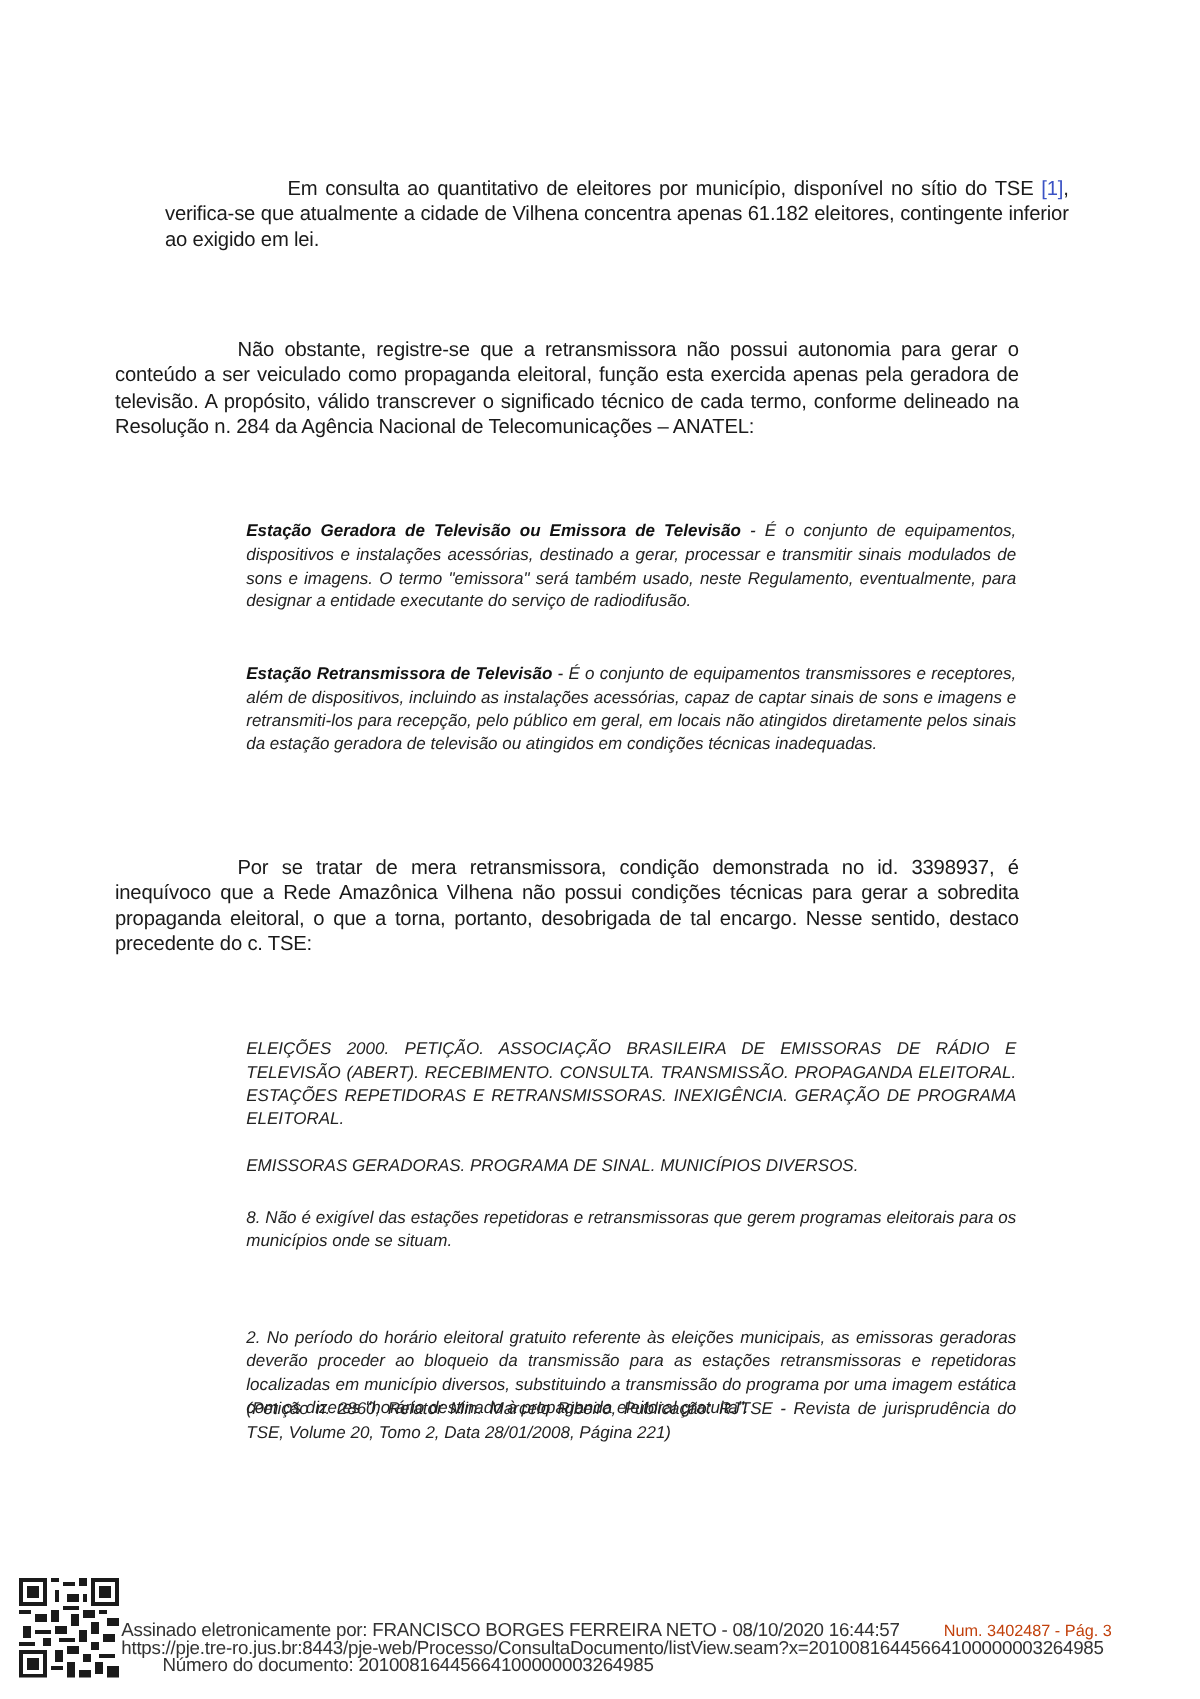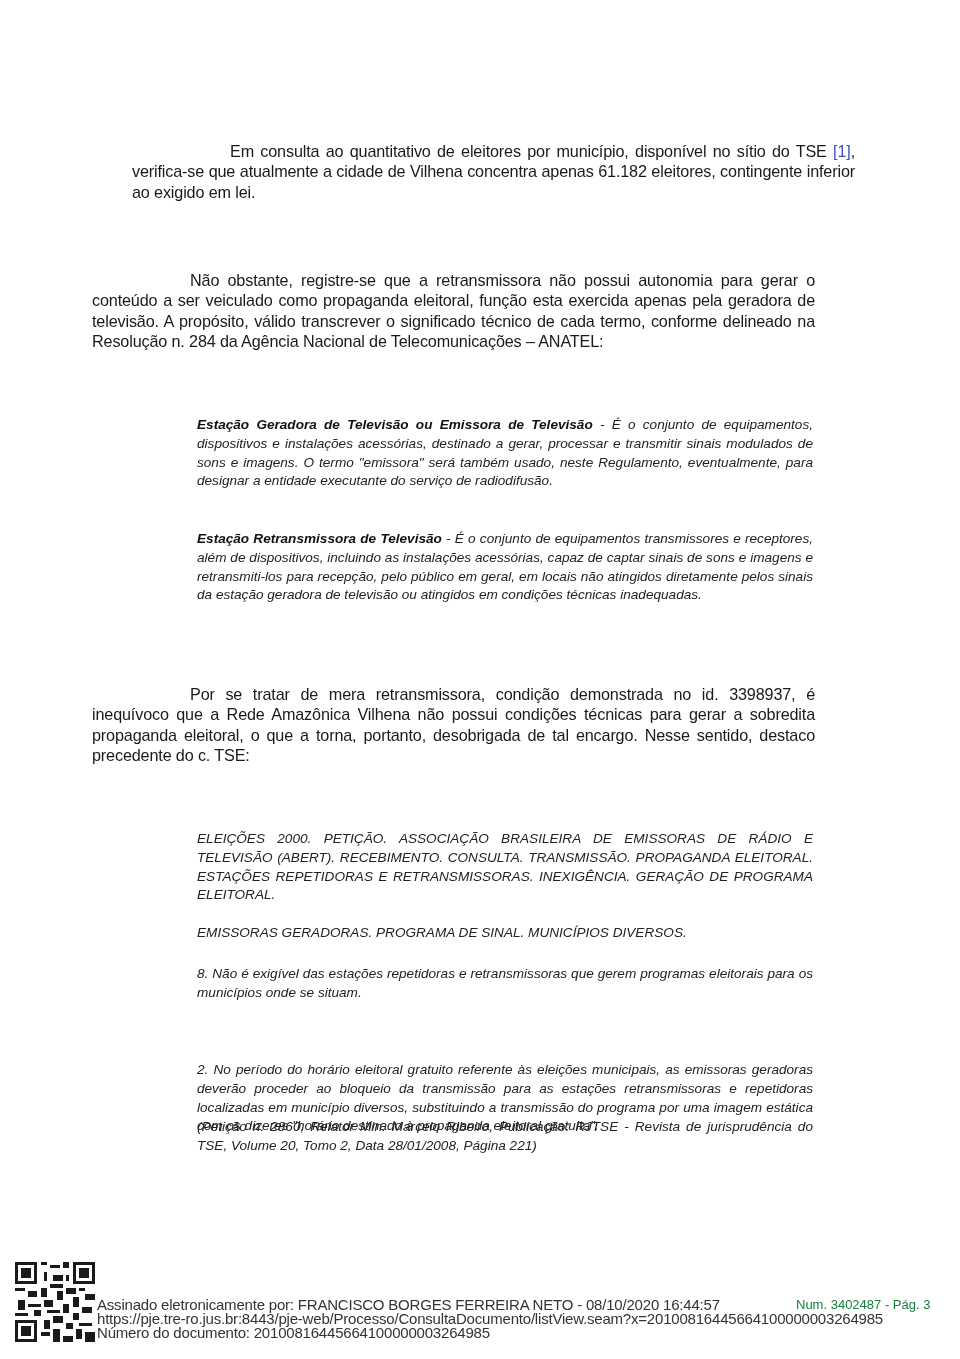--- a/index.html
+++ b/index.html
@@ -8,21 +8,21 @@
   .para { position:absolute; left:92px; width:723px; font-size:16.2px; line-height:20.3px;
           text-align:justify; letter-spacing:-0.15px; }
   .para .indent { display:inline-block; width:98px; }
   .link { color:#3b52c4; }
   .quote { position:absolute; left:193px; width:624px; font-size:13.6px; line-height:18.8px;
            font-style:italic; text-align:justify; color:#222; }
   .quote b { font-weight:bold; color:#111; }
   .quote p { margin:4px; }
   .footer-text { position:absolute; left:97px; font-size:15px; line-height:13.6px; color:#333;
                  white-space:nowrap; letter-spacing:-0.2px; }
-  .pagenum { position:absolute; left:796px; top:1297px; font-size:13px; color:#15803d; white-space:nowrap; }
+  .pagenum { position:absolute; left:755px; top:1297px; font-size:13px; color:#c2410c; white-space:nowrap; }
   .qr { position:absolute; left:14px; top:1262px; width:82px; height:80px; }
 </style>
 </head>
 <body>
 
 <div class="para" style="top:141px;margin-left:40px;">
   <span class="indent"></span><span>Em consulta ao quantitativo de eleitores por município, disponível no sítio do TSE</span>
   <a class="link">[1]</a><span>, verifica-se que atualmente a cidade de Vilhena concentra apenas 61.182 eleitores, contingente inferior ao exigido em lei.</span>
 </div>
 
@@ -99,14 +99,14 @@
     <rect x="20" y="19" width="4" height="1"></rect>
       <rect x="19" y="21" width="2" height="3"></rect>
       <rect x="22" y="22" width="3" height="3"></rect>
     <rect x="8" y="22" width="3" height="1"></rect>
       <rect x="12" y="21" width="2" height="4"></rect>
       <rect x="15" y="23" width="3" height="2"></rect>
   </g>
 </svg>
 <div class="footer-text" style="top:1298px;">Assinado eletronicamente por: FRANCISCO BORGES FERREIRA NETO - 08/10/2020 16:44:57</div>
 <div class="footer-text" style="top:1312px;">https://pje.tre-ro.jus.br:8443/pje-web/Processo/ConsultaDocumento/listView.seam?x=20100816445664100000003264985</div>
-<div class="footer-text" style="top:1326px;">Número do documento: 20100816445664100000003264985</div>
+<div class="footer-text" style="top:1326px;margin-left:33px;">Número do documento: 20100816445664100000003264985</div>
 <div class="pagenum">Num. 3402487 - Pág. 3</div>
 
 </body></html>

